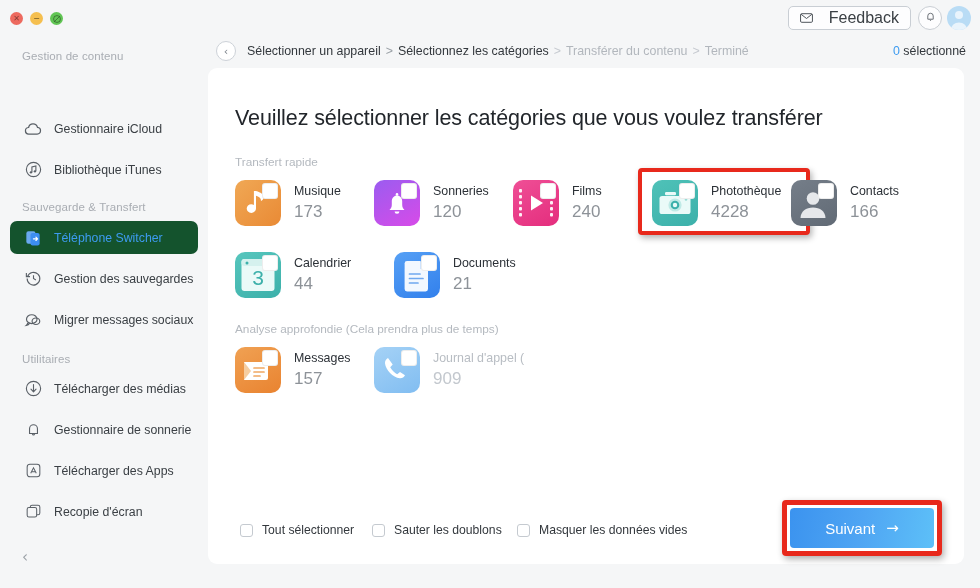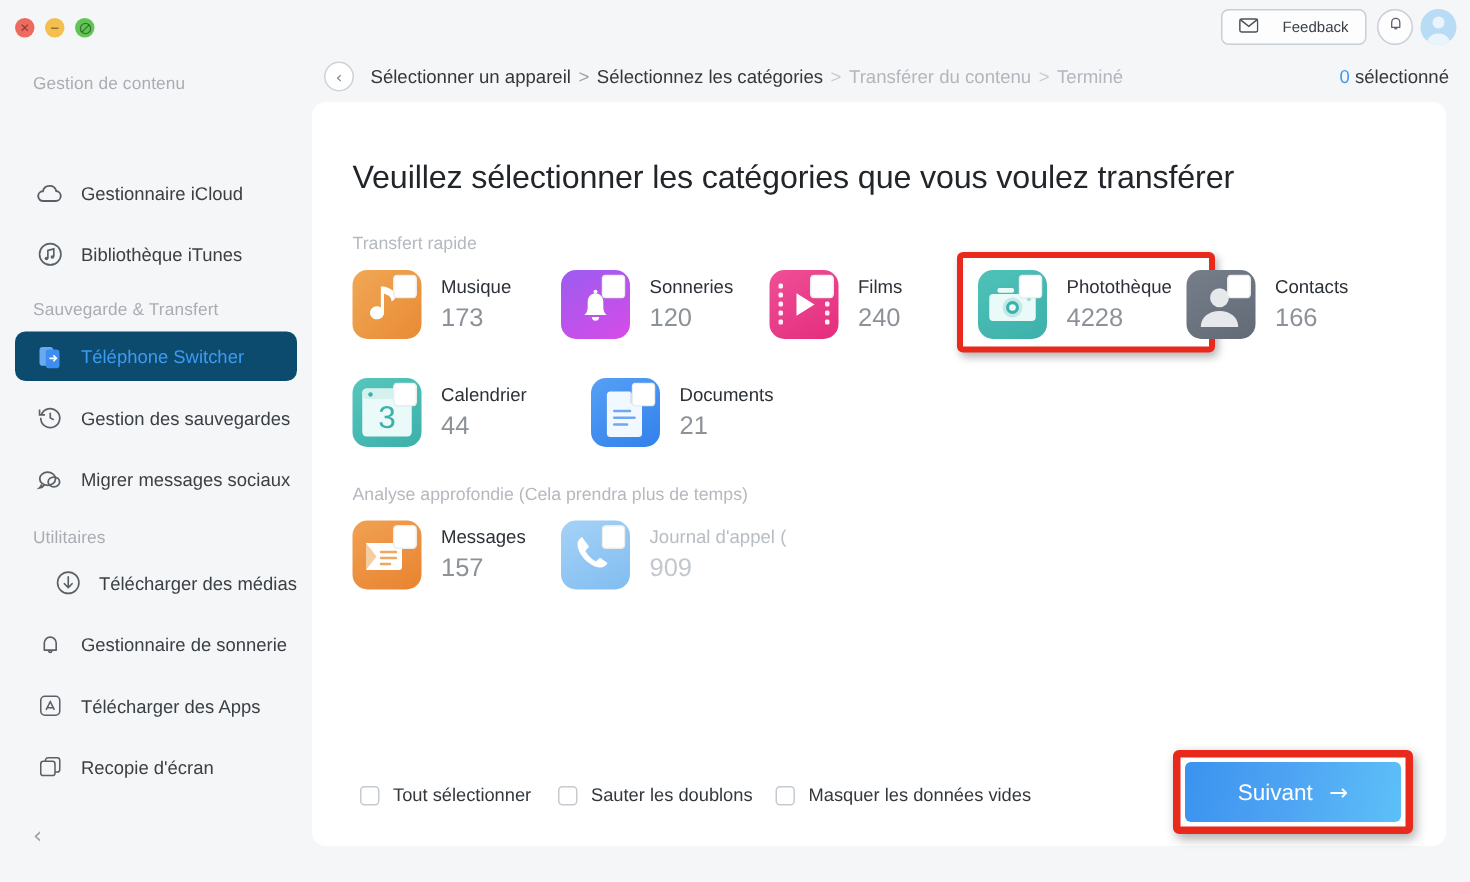--- a/index.html
+++ b/index.html
@@ -41,39 +41,39 @@
     display: flex; align-items: center;
     height: 33px; margin: 0 10px; padding-left: 12px;
     border-radius: 7px; cursor: pointer;
   }
   .side-item .ico {
     width: 22px; height: 22px; margin-right: 10px;
     display: flex; align-items: center; justify-content: center;
     flex: 0 0 auto;
   }
   .side-item .lbl { font-size: 12.3px; color: #3b4045; white-space: nowrap; }
-  .side-item.active { background: #0c4a6e; }
+  .side-item.active { background: #14532d; }
   .side-item.active .lbl { color: #3d9bf0; }
   .side-collapse {
     position: absolute; left: 22px; bottom: 22px;
     color: #9aa0a6; font-size: 15px; cursor: pointer;
     font-family: "DejaVu Sans", sans-serif;
   }
 
   
   #topbar {
     position: absolute; left: 208px; top: 0; right: 0; height: 68px;
   }
   #feedback-btn {
     position: absolute; right: 69px; top: 6px;
     height: 24px; padding: 0 11px;
     border: 1px solid #c9ced4; border-radius: 5px;
     background: #fdfdfe;
     display: flex; align-items: center; gap: 16px;
-    font-size: 10px; color: #3b4045; cursor: pointer;
+    font-size: 16px; color: #3b4045; cursor: pointer;
   }
   #bell-btn {
     position: absolute; right: 38px; top: 6px;
     width: 24px; height: 24px; border-radius: 50%;
     border: 1px solid #c9ced4; background: #fdfdfe;
     display: flex; align-items: center; justify-content: center;
     cursor: pointer;
   }
   #avatar-btn {
     position: absolute; right: 9px; top: 6px;
@@ -256,21 +256,21 @@
           <path d="M4.5 9.5A8 8 0 1 1 4 12"></path>
           <path d="M3 5v4.6h4.6"></path>
           <path d="M12 7.8V12l3 1.8"></path>
         </svg>
       </span>
       <span class="lbl">Gestion des sauvegardes</span>
     </div>
 
     <div class="side-group-title" style="position:absolute;top:353px;">Utilitaires</div>
 
-    <div class="side-item" style="position:absolute;top:372px;left:12px;right:0;">
+    <div class="side-item" style="position:absolute;top:372px;left:0;right:0;">
       <span class="ico">
         <svg width="19" height="19" viewBox="0 0 24 24" fill="none" stroke="#5a6067" stroke-width="1.4">
           <circle cx="12" cy="12" r="9"></circle>
           <path d="M12 7v9m-3.2-3.2L12 16.2l3.2-3.4" stroke-linecap="round" stroke-linejoin="round"></path>
         </svg>
       </span>
       <span class="lbl">Télécharger des médias</span>
     </div>
 
     <div class="side-item" style="position:absolute;top:413px;left:0;right:0;">

